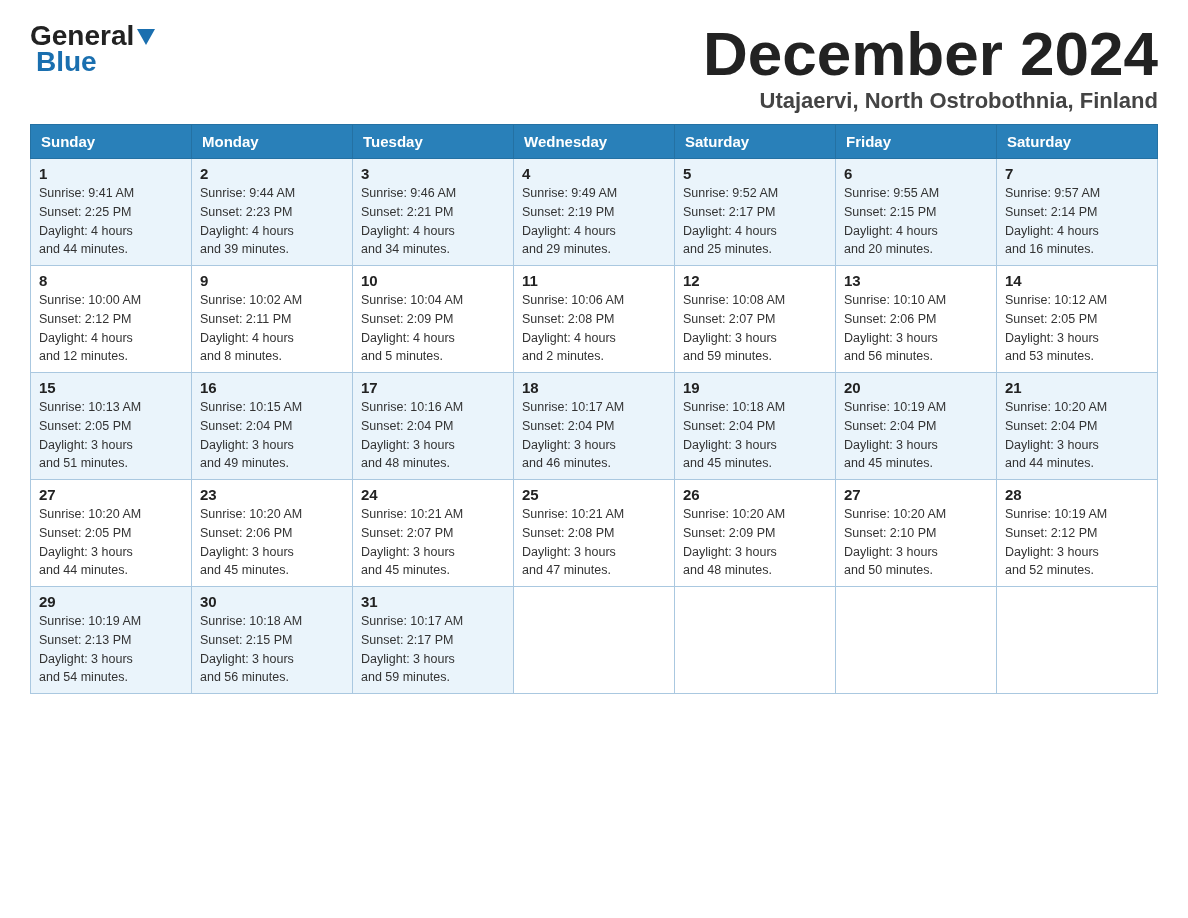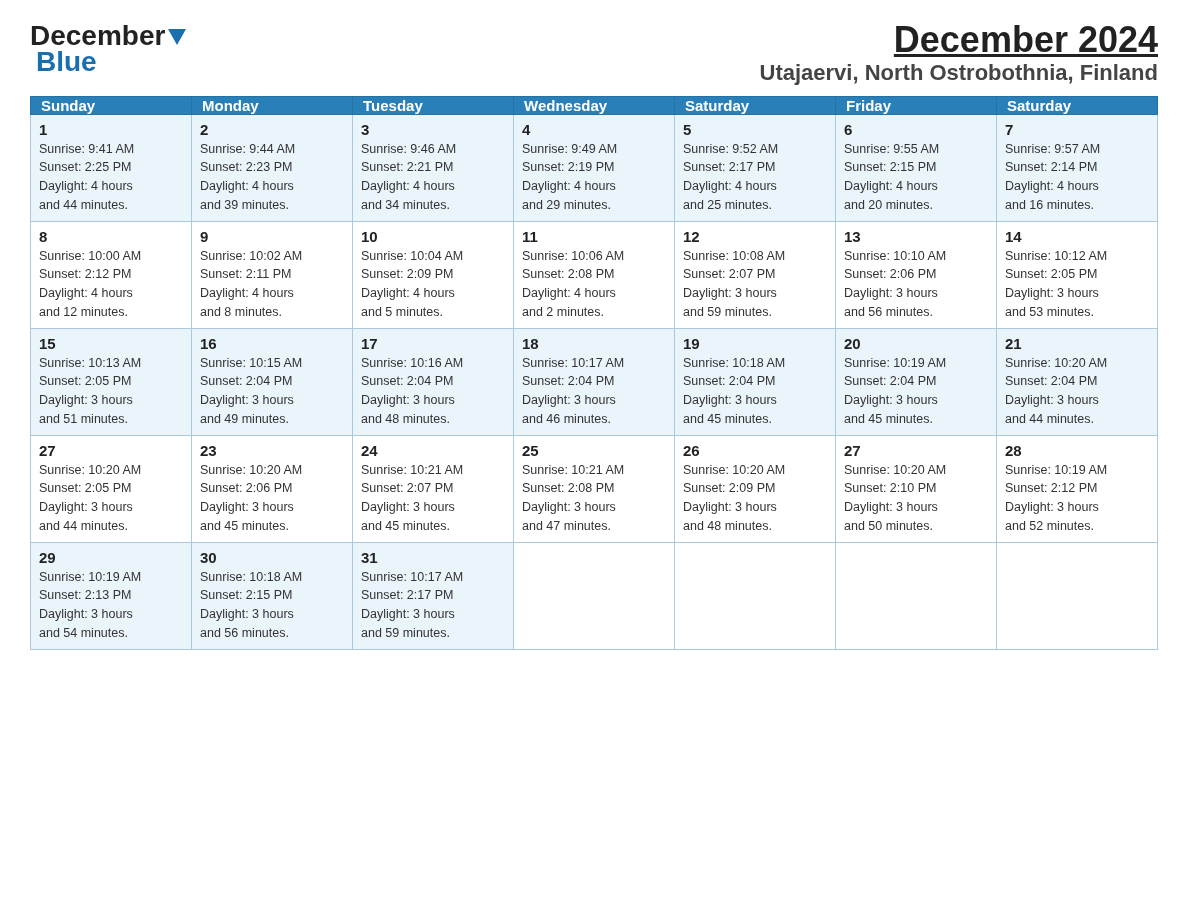--- a/index.html
+++ b/index.html
@@ -19,42 +19,41 @@
     }
     .logo {
       display: flex;
       flex-direction: column;
       align-items: flex-start;
     }
     .title-block {
       text-align: right;
     }
     .title-block h1 {
-      font-size: 36px;
+      font-size: 62px;
       font-weight: bold;
       color: #222;
       line-height: 1.1;
-      text-decoration: underline;
     }
     .title-block h2 {
       font-size: 22px;
       font-weight: bold;
       color: #444;
     }
     table {
       width: 100%;
       border-collapse: collapse;
       margin-top: 8px;
     }
     thead tr th {
       background-color: #2980b9;
       color: #fff;
       font-size: 15px;
       font-weight: bold;
-      padding: 0 10px;
+      padding: 8px 10px;
       text-align: left;
       border: 1px solid #2471a3;
     }
     tbody tr td {
       border: 1px solid #aac8e0;
       vertical-align: top;
       padding: 6px 8px;
       width: 14.28%;
       min-height: 80px;
     }
@@ -79,21 +78,21 @@
     .empty-cell {
       background-color: #fff !important;
     }
   </style>
 </head>
 <body>
 
 <div class="header">
   <div class="logo">
     <div style="display:flex; align-items:center;">
-      <span style="font-size:28px; font-weight:bold; color:#222; font-family:Arial,sans-serif;">December</span>
+      <span style="font-size:28px; font-weight:bold; color:#222; font-family:Arial,sans-serif;">General</span>
       <svg width="22" height="22" viewBox="0 0 22 22" style="margin-left:1px;">
         <polygon points="2,4 20,4 11,20" fill="#1a6faf"></polygon>
       </svg>
     </div>
     <span style="font-size:28px; font-weight:bold; color:#1a6faf; font-family:Arial,sans-serif; margin-top:-6px;margin-left:6px;">Blue</span>
   </div>
   <div class="title-block">
     <h1>December 2024</h1>
     <h2>Utajaervi, North Ostrobothnia, Finland</h2>
   </div>

